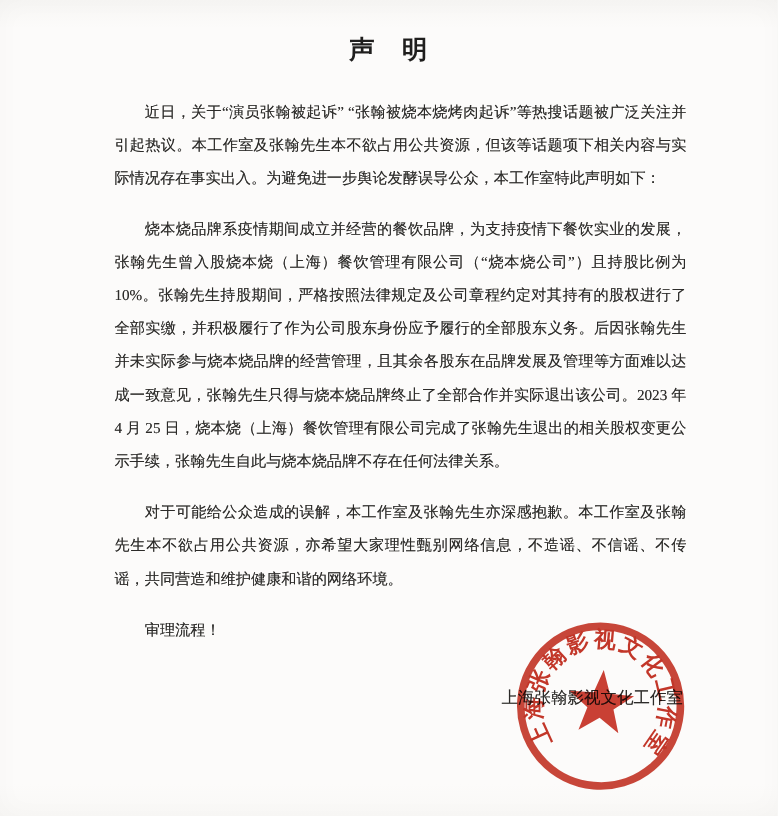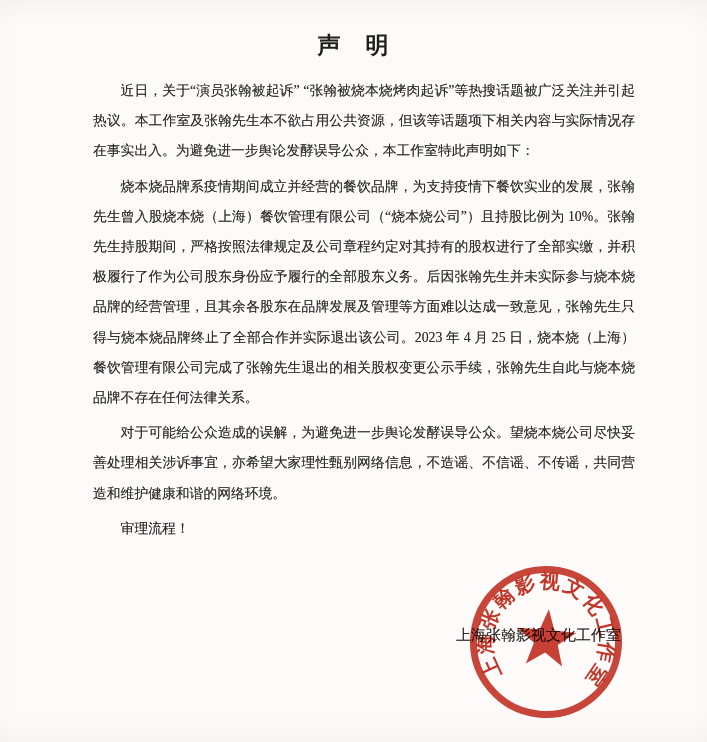--- a/index.html
+++ b/index.html
@@ -18,21 +18,21 @@
   .title{
     position:absolute;top:30px;left:0;width:100%;
     margin:0;text-align:center;
     font-size:23px;font-weight:700;color:#1f1e1d;
     letter-spacing:1px;
   }
   .body{
     position:absolute;top:71px;left:88px;width:552px;
   }
   .body p{
-    margin:5px;
+    margin:16px;
     font-size:13.8px;line-height:30.2px;
     text-align:justify;
     text-indent:2em;
     color:#2c2b29;
     text-shadow:0 0 0.5px rgba(44,43,41,0.55);
   }
   .body p.closing{
     text-align:left;
   }
   .sigblock{
@@ -60,21 +60,21 @@
 </head>
 <body>
 
 <div class="paper">
 
   <h1 class="title">声　明</h1>
 
   <div class="body">
     <p>近日，关于“演员张翰被起诉” “张翰被烧本烧烤肉起诉”等热搜话题被广泛关注并引起热议。本工作室及张翰先生本不欲占用公共资源，但该等话题项下相关内容与实际情况存在事实出入。为避免进一步舆论发酵误导公众，本工作室特此声明如下：</p>
     <p>烧本烧品牌系疫情期间成立并经营的餐饮品牌，为支持疫情下餐饮实业的发展，张翰先生曾入股烧本烧（上海）餐饮管理有限公司（“烧本烧公司”）且持股比例为 10%。张翰先生持股期间，严格按照法律规定及公司章程约定对其持有的股权进行了全部实缴，并积极履行了作为公司股东身份应予履行的全部股东义务。后因张翰先生并未实际参与烧本烧品牌的经营管理，且其余各股东在品牌发展及管理等方面难以达成一致意见，张翰先生只得与烧本烧品牌终止了全部合作并实际退出该公司。2023 年 4 月 25 日，烧本烧（上海）餐饮管理有限公司完成了张翰先生退出的相关股权变更公示手续，张翰先生自此与烧本烧品牌不存在任何法律关系。</p>
-    <p>对于可能给公众造成的误解，为避免进一步舆论发酵误导公众。望烧本烧公司尽快妥善处理相关涉诉事宜，亦希望大家理性甄别网络信息，不造谣、不信谣、不传谣，共同营造和维护健康和谐的网络环境。</p>
+    <p>对于可能给公众造成的误解，本工作室及张翰先生亦深感抱歉。本工作室及张翰先生本不欲占用公共资源，亦希望大家理性甄别网络信息，不造谣、不信谣、不传谣，共同营造和维护健康和谐的网络环境。</p>
     <p class="closing">审理流程！</p>
   </div>
 
   <div class="sigblock">
     <div class="sig">上海张翰影视文化工作室</div>
   </div>
 
   <svg class="seal" width="180" height="186" viewBox="0 0 180 186" aria-hidden="true">
     <g transform="rotate(5 90 90)">
       <circle class="ring" cx="90" cy="90" r="72.5" fill="none" stroke-width="7" opacity="0.92"></circle>

